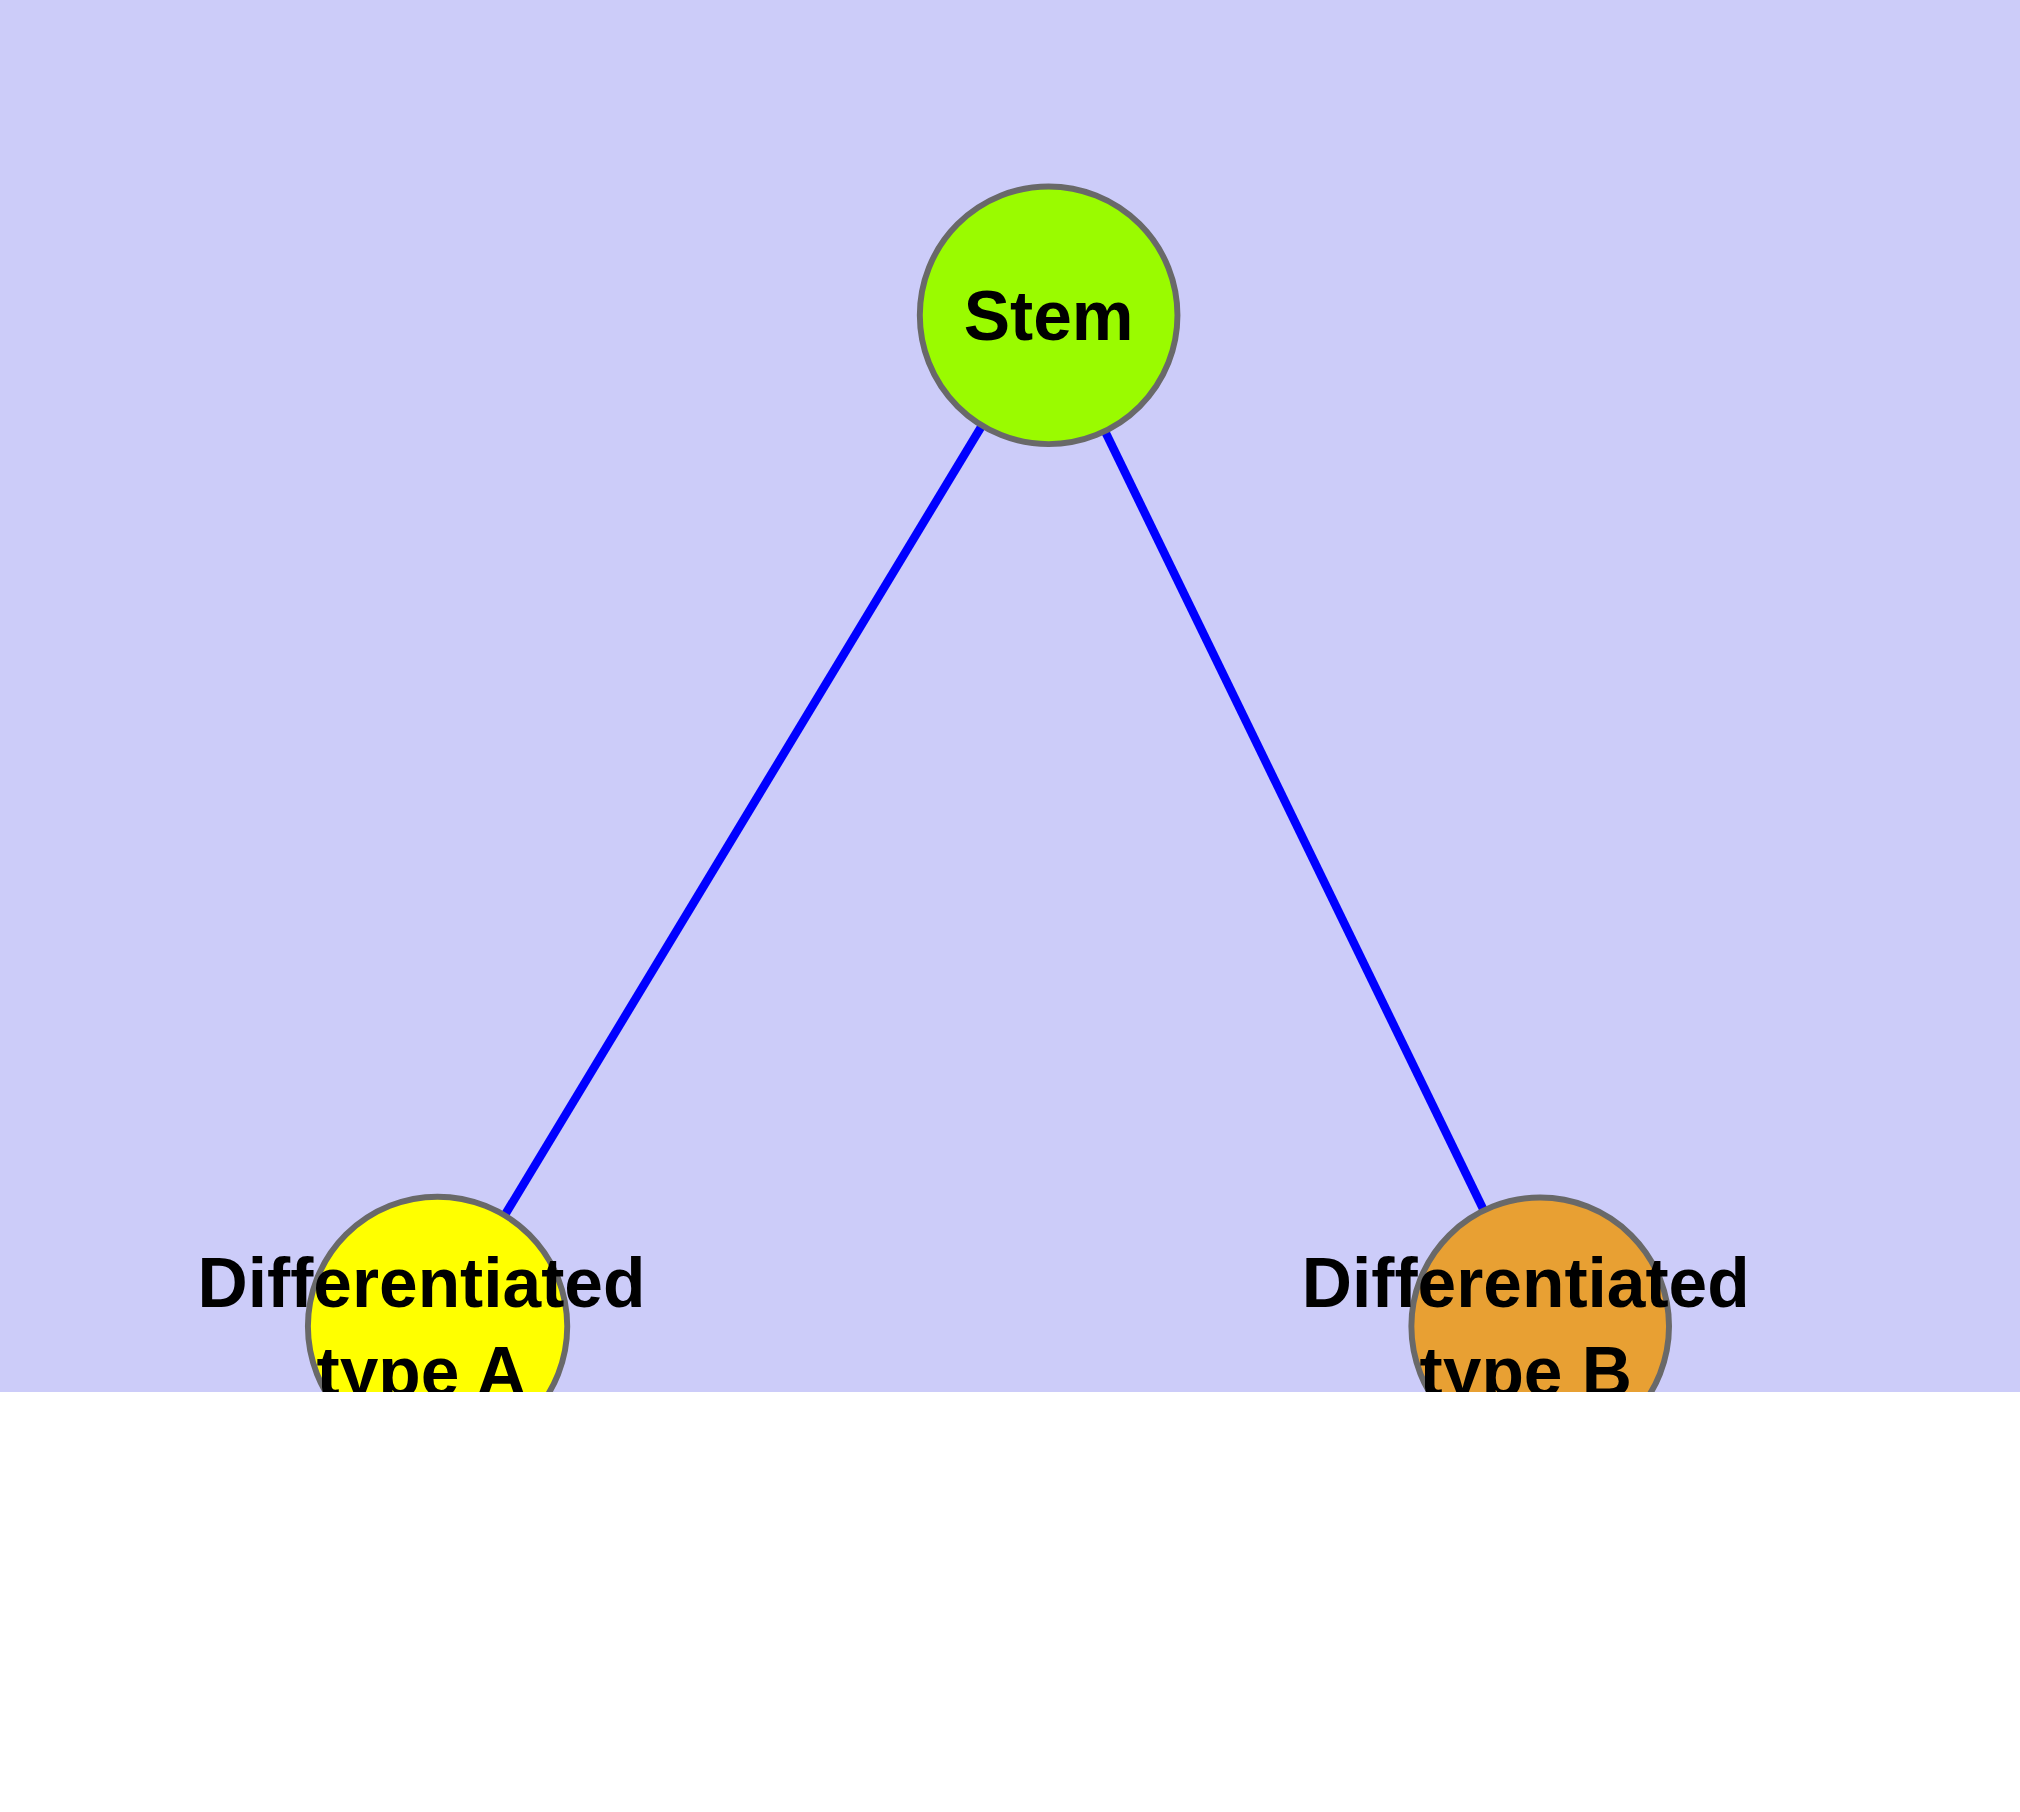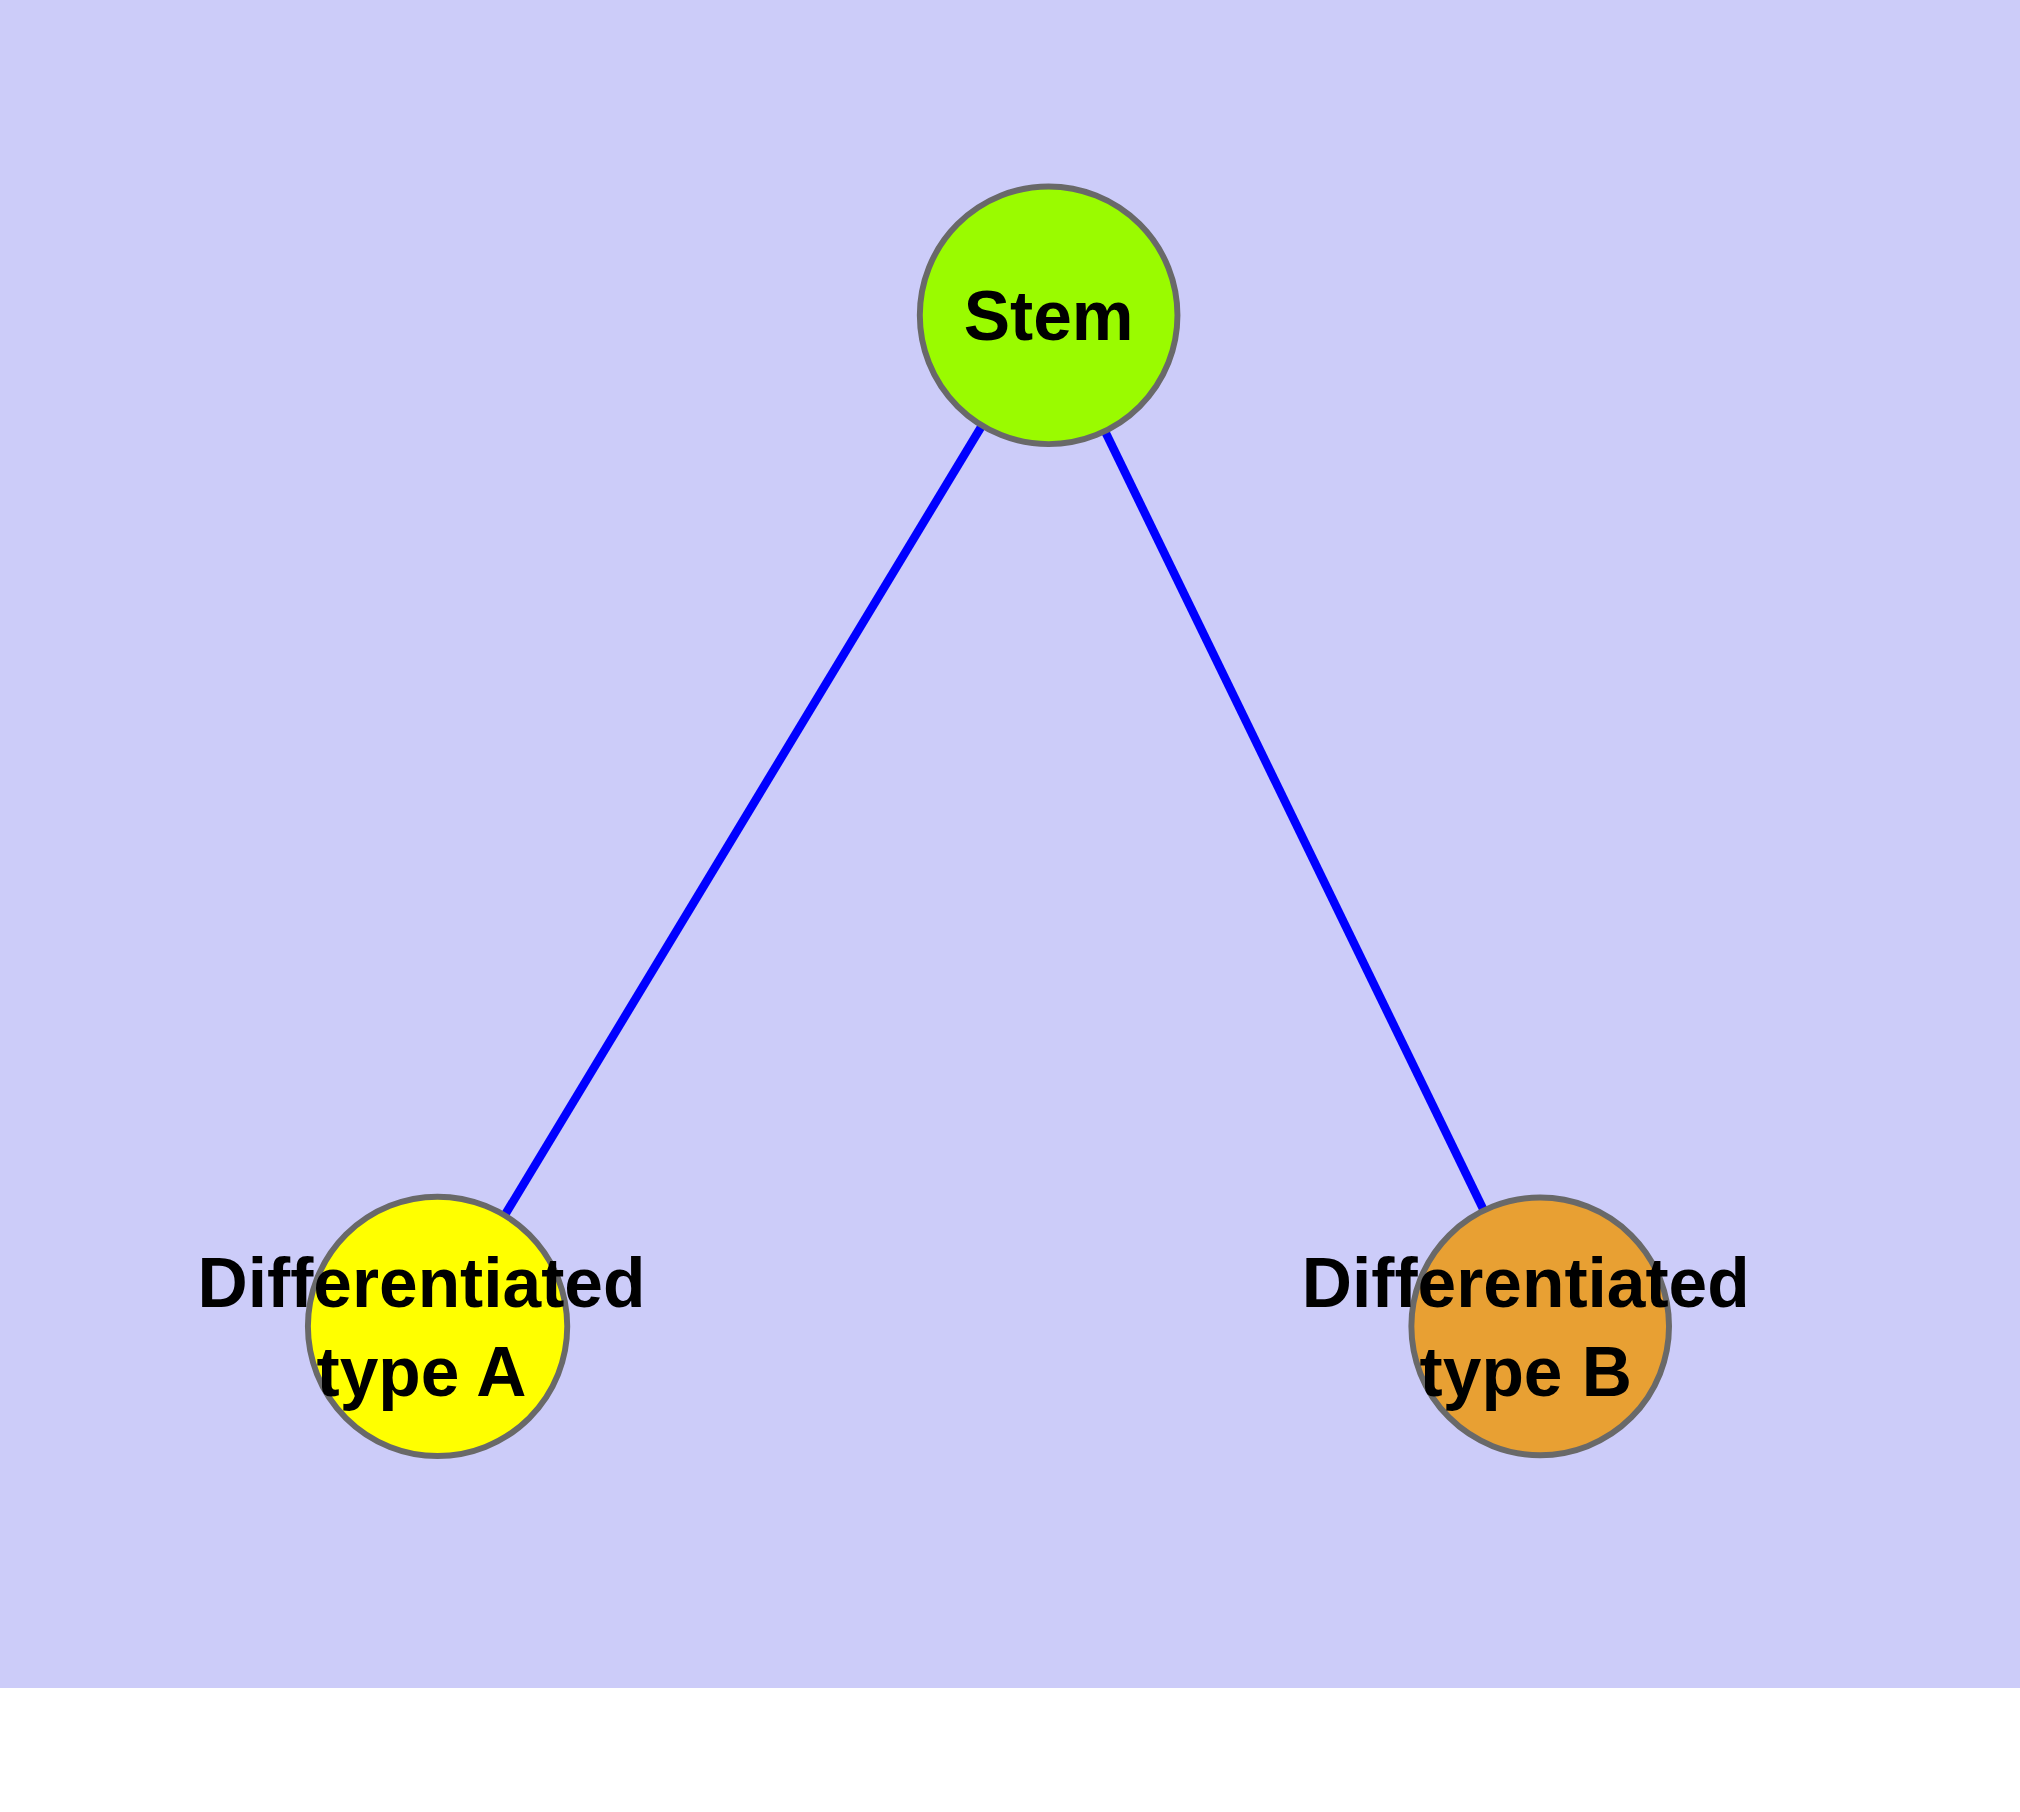--- a/index.html
+++ b/index.html
@@ -34,21 +34,21 @@
     font-weight: bold;
     fill: #000000;
     text-anchor: middle;
     dominant-baseline: auto;
     white-space: pre;
   }
 </style>
 </head>
 <body>
 
-<div id="canvas" style="width: 2021px; height: 1688px; background: rgb(204, 204, 249);">
+<div id="canvas" style="width: 2021px; height: 1392px; background: rgb(204, 204, 249);">
   <svg id="graph-svg" viewBox="0 0 2384 2138" xmlns="http://www.w3.org/2000/svg">
 
     <rect id="bg-rect" x="0" y="0" width="2384" height="2138" fill="#CCCCF9"></rect>
 
     <g>
       <line class="edge-line" x1="1237" y1="372" x2="516" y2="1565" stroke="#0000FF" stroke-width="10"></line>
       <line class="edge-line" x1="1237" y1="372" x2="1817" y2="1565" stroke="#0000FF" stroke-width="10"></line>
     </g>
 
     <g>

